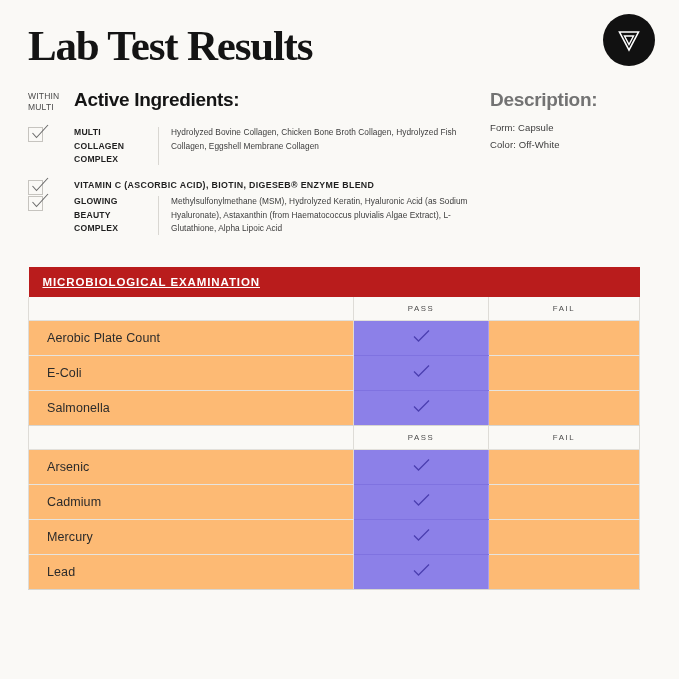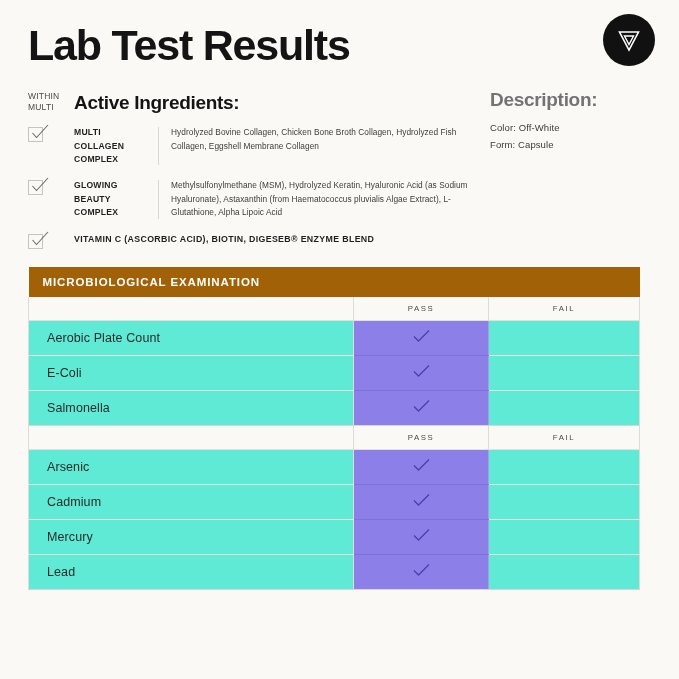--- a/index.html
+++ b/index.html
@@ -23,20 +23,21 @@
     height: 72px;
     box-sizing: border-box;
   }
   .page-title {
     font-size: 43px;
     font-weight: 700;
     letter-spacing: -1.2px;
     line-height: 1;
     margin: 0;
     color: #141414;
+    font-family: Liberation Serif, serif;
   }
   .brand-logo {
     position: absolute;
     top: 14px;
     right: 24px;
     width: 52px;
     height: 52px;
     border-radius: 50%;
     background: #111111;
     display: flex;
@@ -63,21 +64,21 @@
     font-size: 8.5px;
     line-height: 1.25;
     color: #4a4a4a;
     letter-spacing: 0.2px;
     width: 46px;
     flex: 0 0 46px;
     padding-top: 1px;
   }
   .ing-head-row {
     display: flex;
-    align-items: flex-end;
+    align-items: flex-start;
   }
   .section-heading {
     font-size: 19px;
     font-weight: 700;
     letter-spacing: -0.3px;
     color: #141414;
     margin: 0;
     line-height: 1;
   }
   .desc-heading {
@@ -161,48 +162,49 @@
   .tables {
     margin: 18px 28px 0 28px;
     width: 611px;
   }
   .exam-table {
     width: 100%;
     border-collapse: collapse;
     table-layout: fixed;
   }
   .band-head th {
-    background: #a16207;
+    background: #b91c1c;
     color: #ffffff;
     text-align: left;
     font-size: 11.5px;
     font-weight: 700;
     letter-spacing: 0.9px;
     padding: 9px 0 9px 14px;
     height: 30px;
     box-sizing: border-box;
+    text-decoration: underline;
   }
   .col-head th {
     font-size: 7.8px;
     font-weight: 400;
     letter-spacing: 1.6px;
     color: #4a4a4a;
     padding: 7px 0 7px 0;
     background: #faf9f6;
     border-bottom: 1px solid #e2e0db;
     height: 23px;
     box-sizing: border-box;
   }
   .col-head th.spacer {
     border-bottom: 1px solid #e2e0db;
   }
   .exam-table td {
     border-bottom: 1px solid #e6e4df;
     height: 32px;
-    background: #5eead4;
+    background: #fdba74;
   }
   .exam-table tr:last-child td {
     border-bottom: 1px solid #d8d6d1;
   }
   td.test-name {
     font-size: 12.5px;
     color: #2b2b2b;
     padding-left: 18px;
     letter-spacing: 0.1px;
   }
@@ -260,51 +262,51 @@
             <svg width="20" height="20" viewBox="0 0 20 20" aria-hidden="true">
               <polyline points="2.5,9 6.5,13.5 18,1" fill="none" stroke="#6b6b6b" stroke-width="1.1"></polyline>
             </svg>
           </div>
         </div>
         <div class="ing-name">MULTI COLLAGEN COMPLEX</div>
         <div class="ing-divider"></div>
         <div class="ing-detail">Hydrolyzed Bovine Collagen, Chicken Bone Broth Collagen, Hydrolyzed Fish Collagen, Eggshell Membrane Collagen</div>
       </div>
 
+      <div class="ing-row single last">
+        <div class="chk-cell">
+          <div class="checkbox">
+            <svg width="20" height="20" viewBox="0 0 20 20" aria-hidden="true">
+              <polyline points="2.5,9 6.5,13.5 18,1" fill="none" stroke="#6b6b6b" stroke-width="1.1"></polyline>
+            </svg>
+          </div>
+        </div>
+        <div class="ing-name">VITAMIN C (ASCORBIC ACID), BIOTIN, DIGESEB® ENZYME BLEND</div>
+      </div>
+
       <div class="ing-row">
         <div class="chk-cell">
           <div class="checkbox">
             <svg width="20" height="20" viewBox="0 0 20 20" aria-hidden="true">
               <polyline points="2.5,9 6.5,13.5 18,1" fill="none" stroke="#6b6b6b" stroke-width="1.1"></polyline>
             </svg>
           </div>
         </div>
         <div class="ing-name">GLOWING BEAUTY COMPLEX</div>
         <div class="ing-divider"></div>
         <div class="ing-detail">Methylsulfonylmethane (MSM), Hydrolyzed Keratin, Hyaluronic Acid (as Sodium Hyaluronate), Astaxanthin (from Haematococcus pluvialis Algae Extract), L-Glutathione, Alpha Lipoic Acid</div>
       </div>
 
-      <div class="ing-row single last">
-        <div class="chk-cell">
-          <div class="checkbox">
-            <svg width="20" height="20" viewBox="0 0 20 20" aria-hidden="true">
-              <polyline points="2.5,9 6.5,13.5 18,1" fill="none" stroke="#6b6b6b" stroke-width="1.1"></polyline>
-            </svg>
-          </div>
-        </div>
-        <div class="ing-name">VITAMIN C (ASCORBIC ACID), BIOTIN, DIGESEB® ENZYME BLEND</div>
-      </div>
-
     </div>
   </div>
 
   <div class="desc-col">
     <h2 class="desc-heading">Description:</h2>
+    <div class="desc-line">Form: Capsule</div>
     <div class="desc-line">Color: Off-White</div>
-    <div class="desc-line">Form: Capsule</div>
   </div>
 
 </div>
 
 <div class="tables">
 
   <table class="exam-table">
     <colgroup>
       <col style="width:325px">
       <col style="width:135px">

